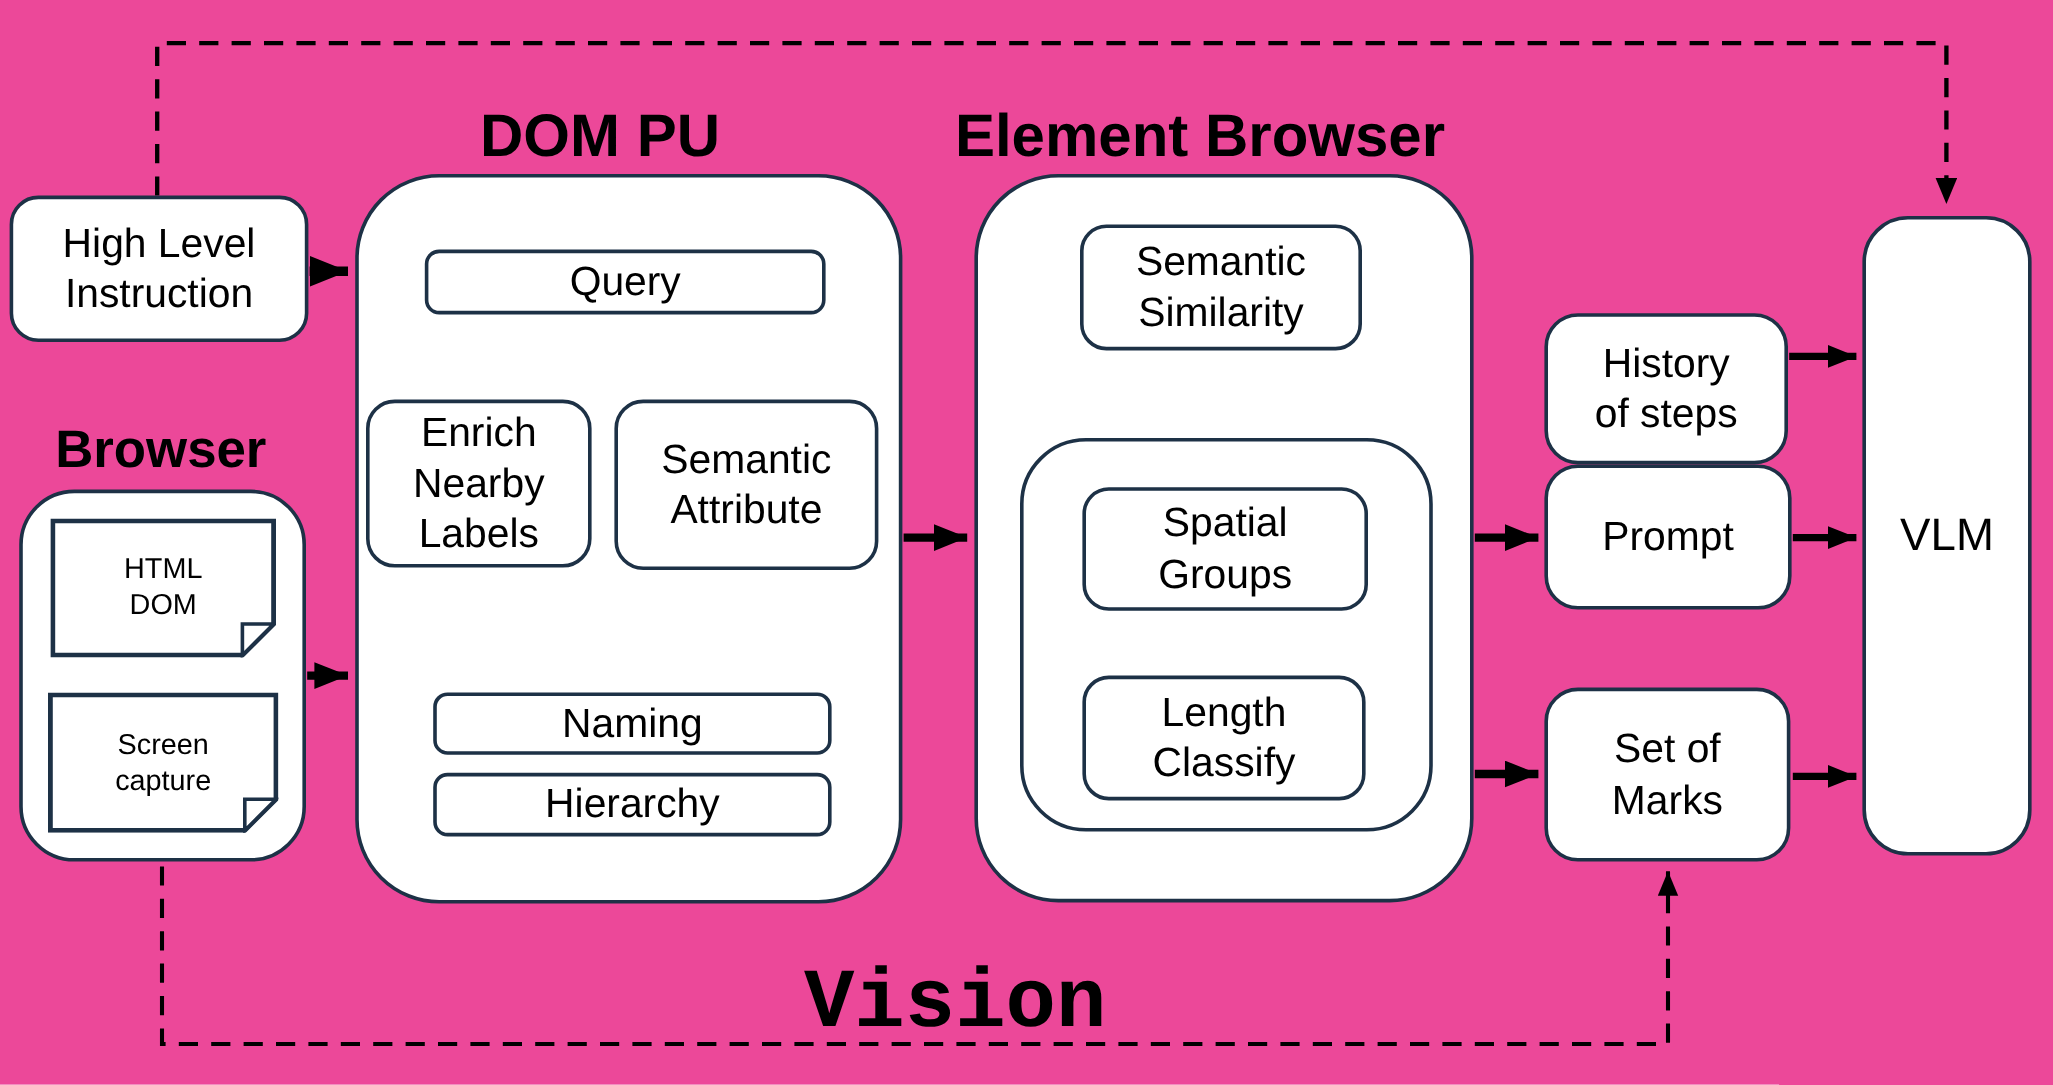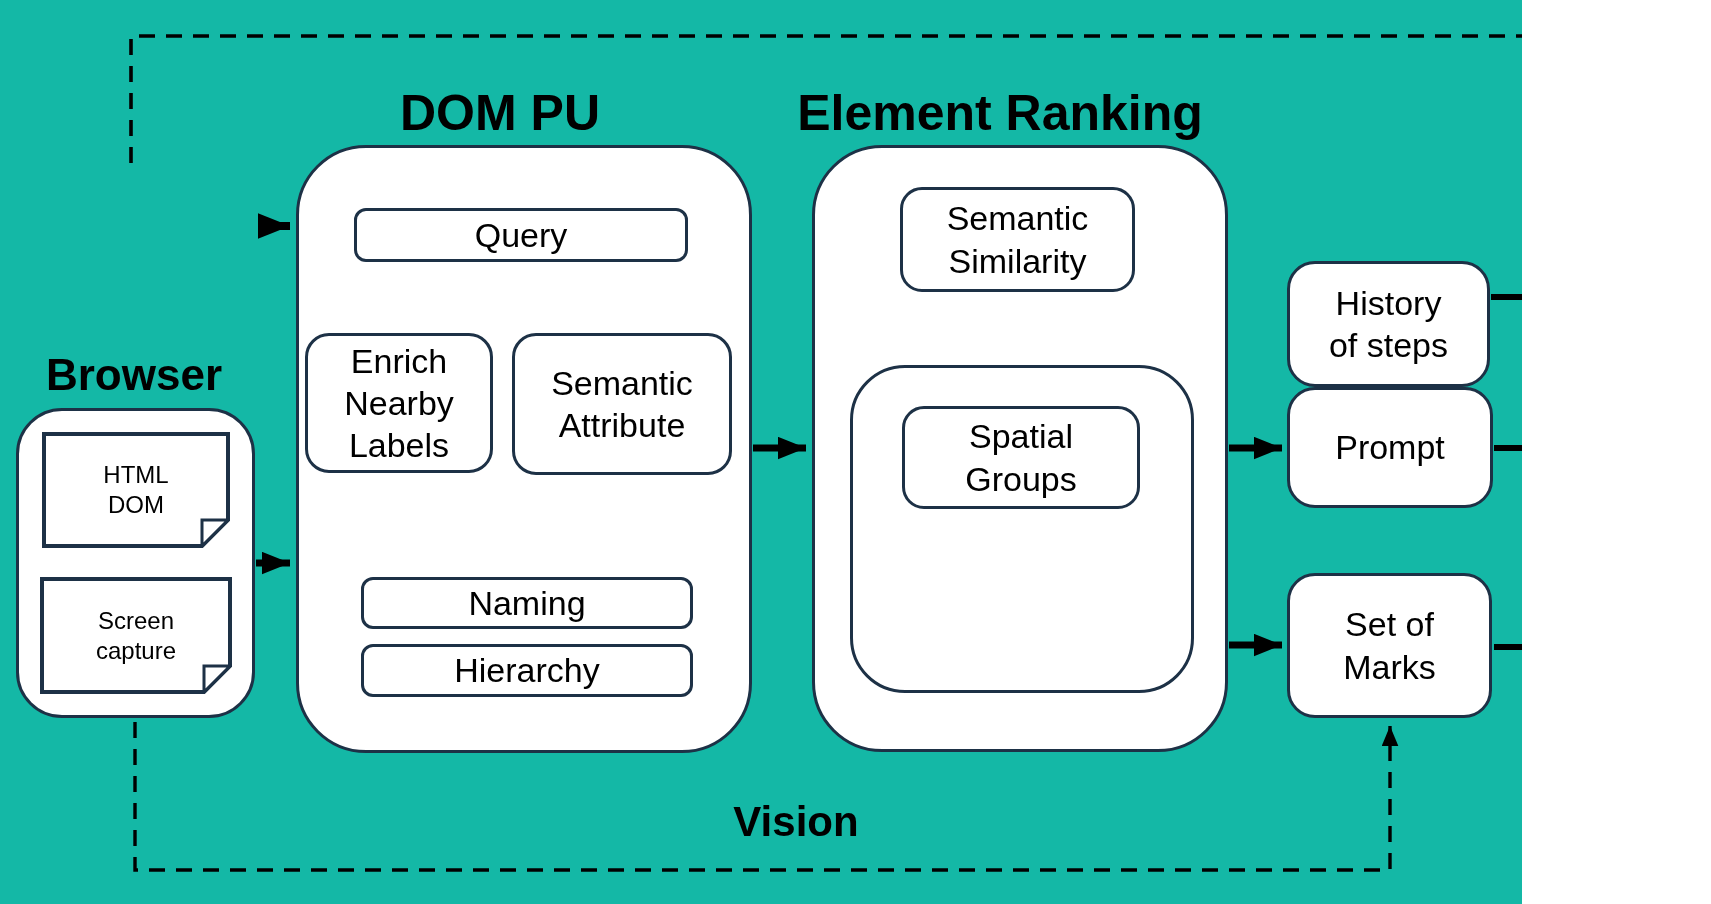--- a/index.html
+++ b/index.html
@@ -1,17 +1,17 @@
 <!DOCTYPE html>
 <html><head>
 <meta charset="utf-8">
 <style>
   html,body{margin:0;padding:0;background:#ffffff;}
   .canvas{
-    position:relative;width:1522px;height:904px;background:#14b8a6;overflow:hidden;
+    position:relative;width:1711px;height:904px;background:#ec4899;overflow:hidden;
     font-family:"Liberation Sans", sans-serif;color:#000;
   }
   .wires{position:absolute;left:0;top:0;width:1711px;height:904px;pointer-events:none;}
   .box{
     position:absolute;box-sizing:border-box;background:#fff;
     border:3px solid #1d3146;display:flex;align-items:center;justify-content:center;
     text-align:center;white-space:pre-line;font-size:34px;line-height:1.24;color:#000;
   }
   .container{
     position:absolute;box-sizing:border-box;background:#fff;border:3px solid #1d3146;
@@ -64,24 +64,26 @@
 
     <path d="M527,598 L527,637" stroke="#000" stroke-width="5.5" fill="none" marker-end="url(#ah)"></path>
     <path d="M1017,293 L1017,357" stroke="#000" stroke-width="4.5" fill="none" marker-end="url(#ah)"></path>
     <path d="M1019,510 L1019,555" stroke="#000" stroke-width="5" fill="none" marker-end="url(#ah)"></path>
 
     <path d="M131,163 L131,36 L1622,36 L1622,170" stroke="#000" stroke-width="3.6" fill="none" stroke-dasharray="16 11" marker-end="url(#ahd)"></path>
     <path d="M135,695 L135,870 L1390,870 L1390,726" stroke="#000" stroke-width="3.4" fill="none" stroke-dasharray="16 11" marker-end="url(#ahd)"></path>
   </svg>
 
   <div class="title" style="left:350px;top:84px;width:300px;">DOM PU</div>
-  <div class="title" style="left:790px;top:84px;width:420px;">Element Ranking</div>
+  <div class="title" style="left:790px;top:84px;width:420px;">Element Browser</div>
   <div class="title" style="left:24px;top:350px;width:220px;font-size:44px;">Browser</div>
-  <div class="title" style="left:646px;top:798px;width:300px;font-size:42px;">Vision</div>
+  <div class="title" style="left:646px;top:798px;width:300px;font-size:70px;font-family:Liberation Mono, monospace;">Vision</div>
 
+  <div class="box" style="left:8px;top:163px;width:249px;height:122px;border-radius:24px;border-width:3.5px;">High Level
+Instruction</div>
 
   <div class="container" style="left:16px;top:408px;width:239px;height:310px;border-radius:46px;"></div>
 
   <div class="doc" style="left:42px;top:432px;width:188px;height:116px;">
     <svg width="188" height="116" viewBox="0 0 188 116">
       <path d="M2,2 H186 V88 L160,114 H2 Z" fill="#fff" stroke="#1d3146" stroke-width="4"></path>
       <path d="M160,114 L186,88 L160,88 Z" fill="#fff" stroke="#1d3146" stroke-width="3"></path>
     </svg>
     <div class="doc-label">HTML
 DOM</div>
@@ -105,20 +107,22 @@
 Attribute</div>
   <div class="box" style="left:361px;top:545px;width:332px;height:52px;border-radius:12px;margin-top:32px;">Naming</div>
   <div class="box" style="left:361px;top:644px;width:332px;height:53px;border-radius:12px;">Hierarchy</div>
 
   <div class="container" style="left:812px;top:145px;width:416px;height:607px;border-radius:70px;"></div>
   <div class="box" style="left:900px;top:187px;width:235px;height:105px;border-radius:22px;">Semantic
 Similarity</div>
   <div class="container" style="left:850px;top:365px;width:344px;height:328px;border-radius:55px;"></div>
   <div class="box" style="left:902px;top:406px;width:238px;height:103px;border-radius:22px;">Spatial
 Groups</div>
+  <div class="box" style="left:902px;top:563px;width:236px;height:104px;border-radius:22px;">Length
+Classify</div>
 
   <div class="box" style="left:1287px;top:232px;width:203px;height:126px;border-radius:28px;margin-top:29px;">History
 of steps</div>
   <div class="box" style="left:1287px;top:387px;width:206px;height:121px;border-radius:28px;">Prompt</div>
   <div class="box" style="left:1287px;top:573px;width:205px;height:145px;border-radius:28px;">Set of
 Marks</div>
   <div class="box" style="left:1552px;top:180px;width:141px;height:533px;border-radius:38px;font-size:38px;">VLM</div>
 
 </div>
 

